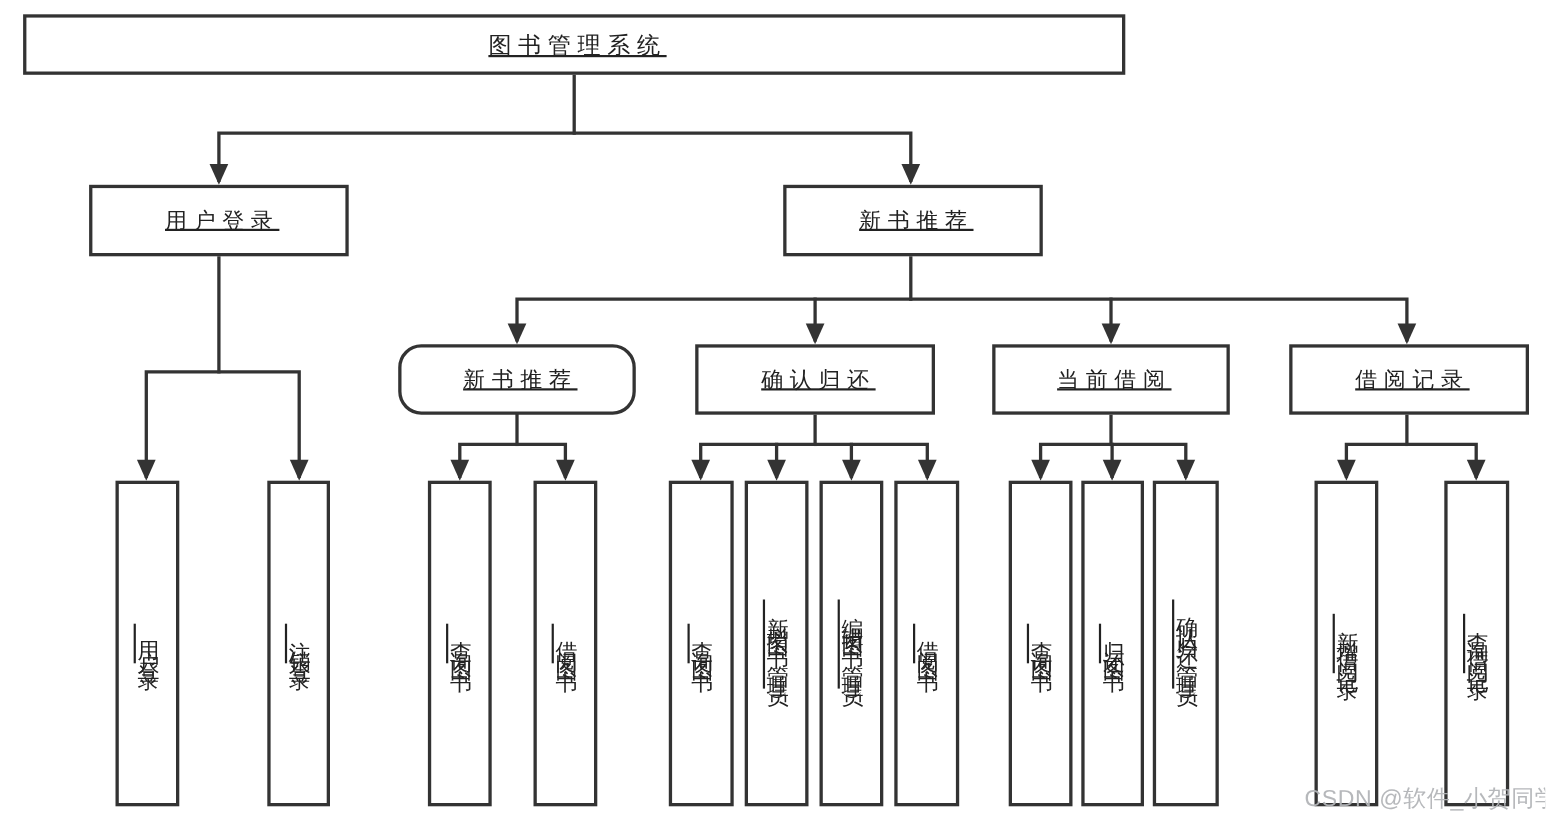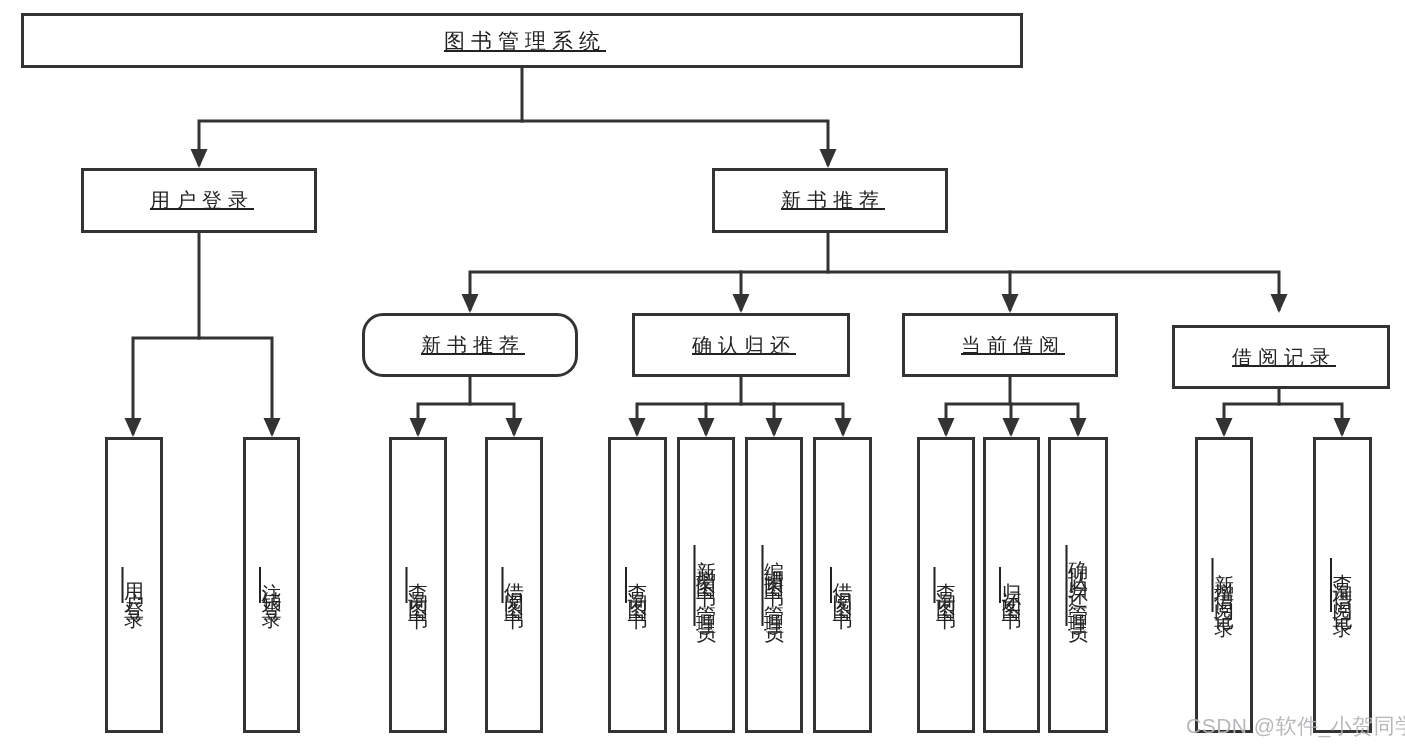--- a/index.html
+++ b/index.html
@@ -124,21 +124,21 @@
 
   <div class="node h" style="left:362px; top:313px; width:216px; height:64px;border-radius:21px;">
     <span>新书推荐</span>
   </div>
   <div class="node h" style="left:632px; top:313px; width:218px; height:64px;">
     <span>确认归还</span>
   </div>
   <div class="node h" style="left:902px; top:313px; width:216px; height:64px;">
     <span>当前借阅</span>
   </div>
-  <div class="node h" style="left:1172px; top:313px; width:218px; height:64px;margin-top:12px;">
+  <div class="node h" style="left:1172px; top:313px; width:218px; height:64px;">
     <span>借阅记录</span>
   </div>
 
   <div class="node v" style="left:105px; top:437px; width:58px; height:296px;">
     <span>用户登录</span>
   </div>
   <div class="node v" style="left:243px; top:437px; width:57px; height:296px;">
     <span>注销登录</span>
   </div>
 

